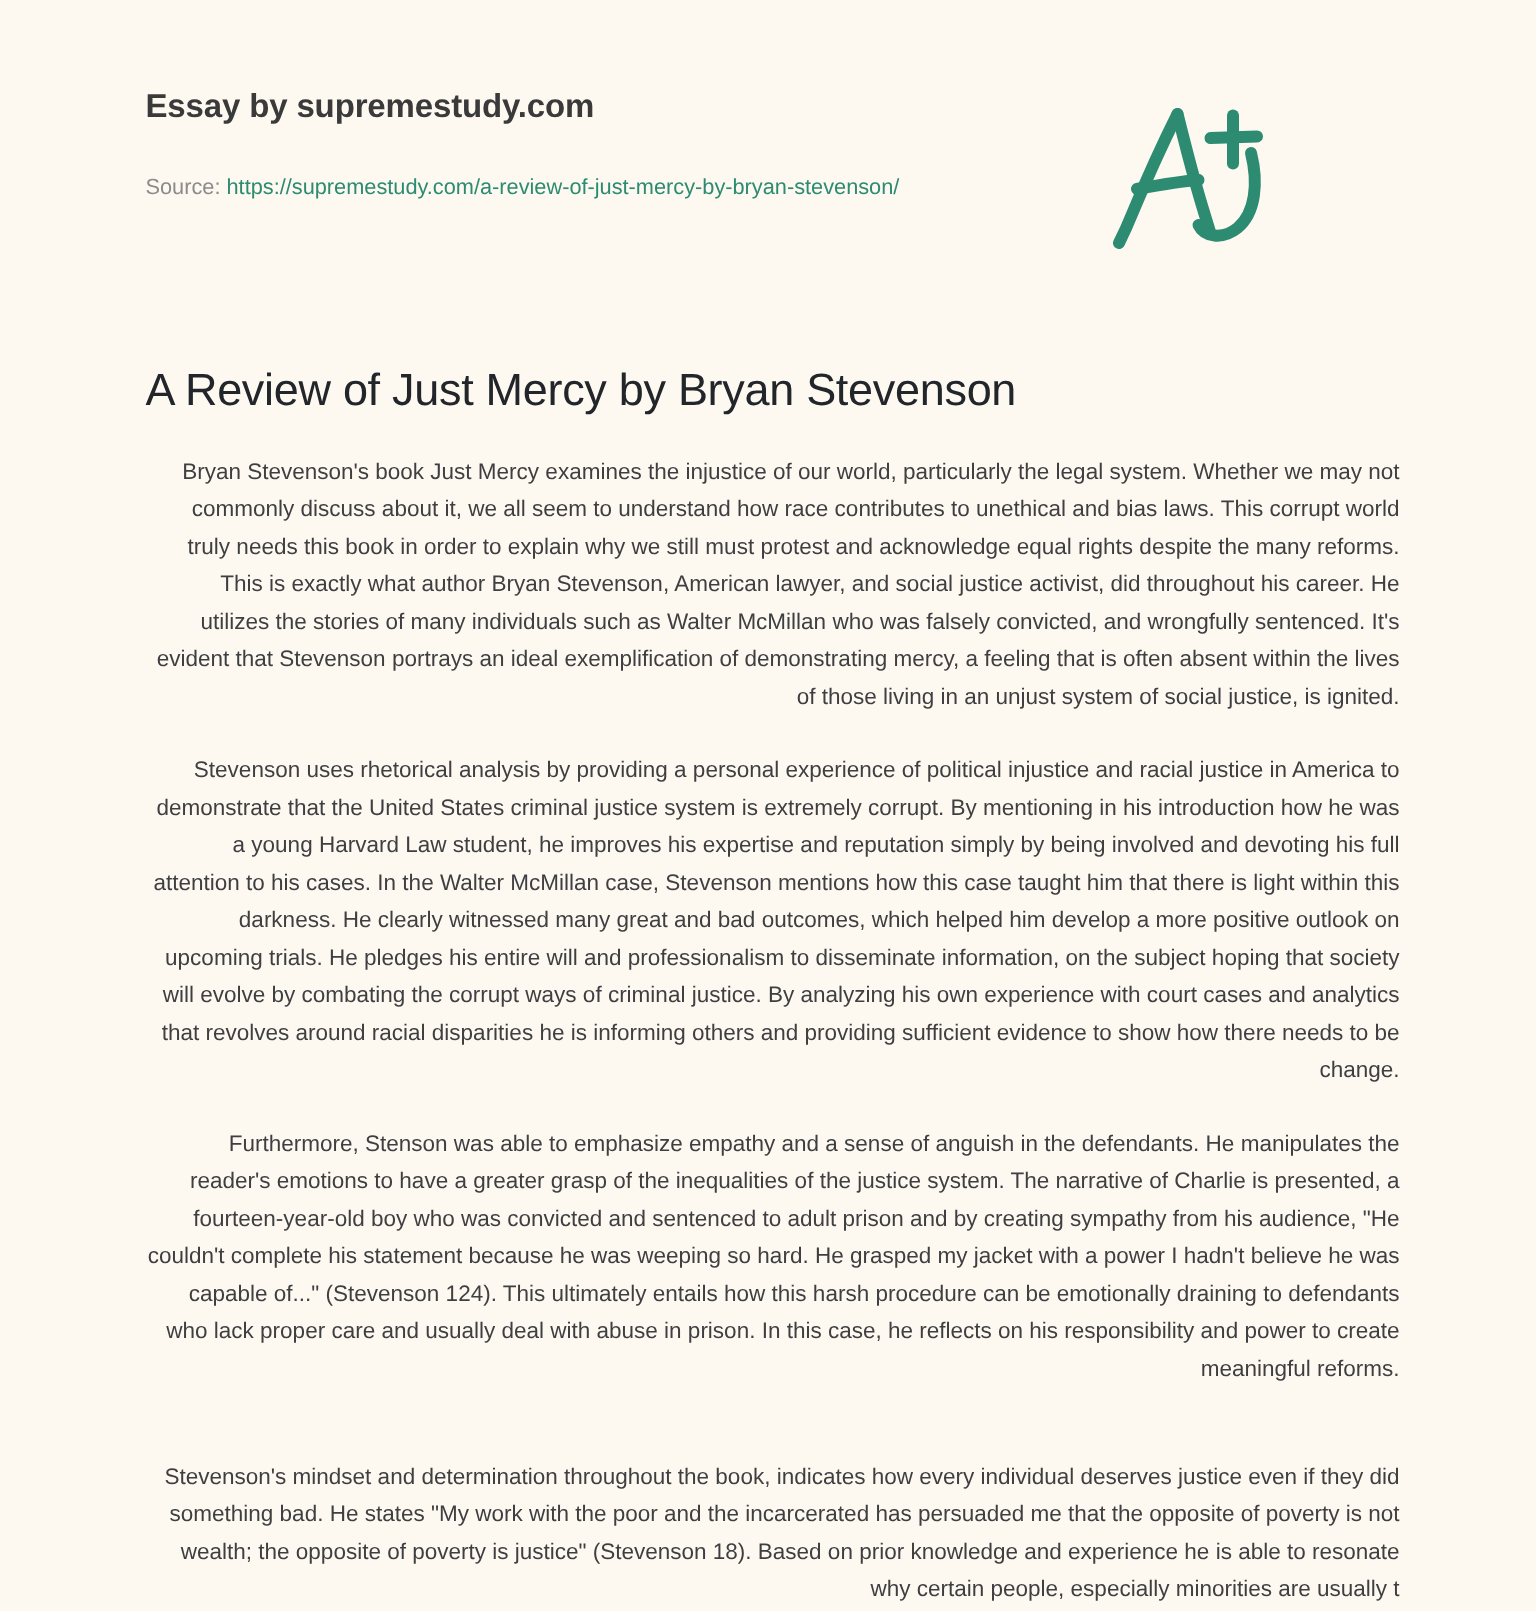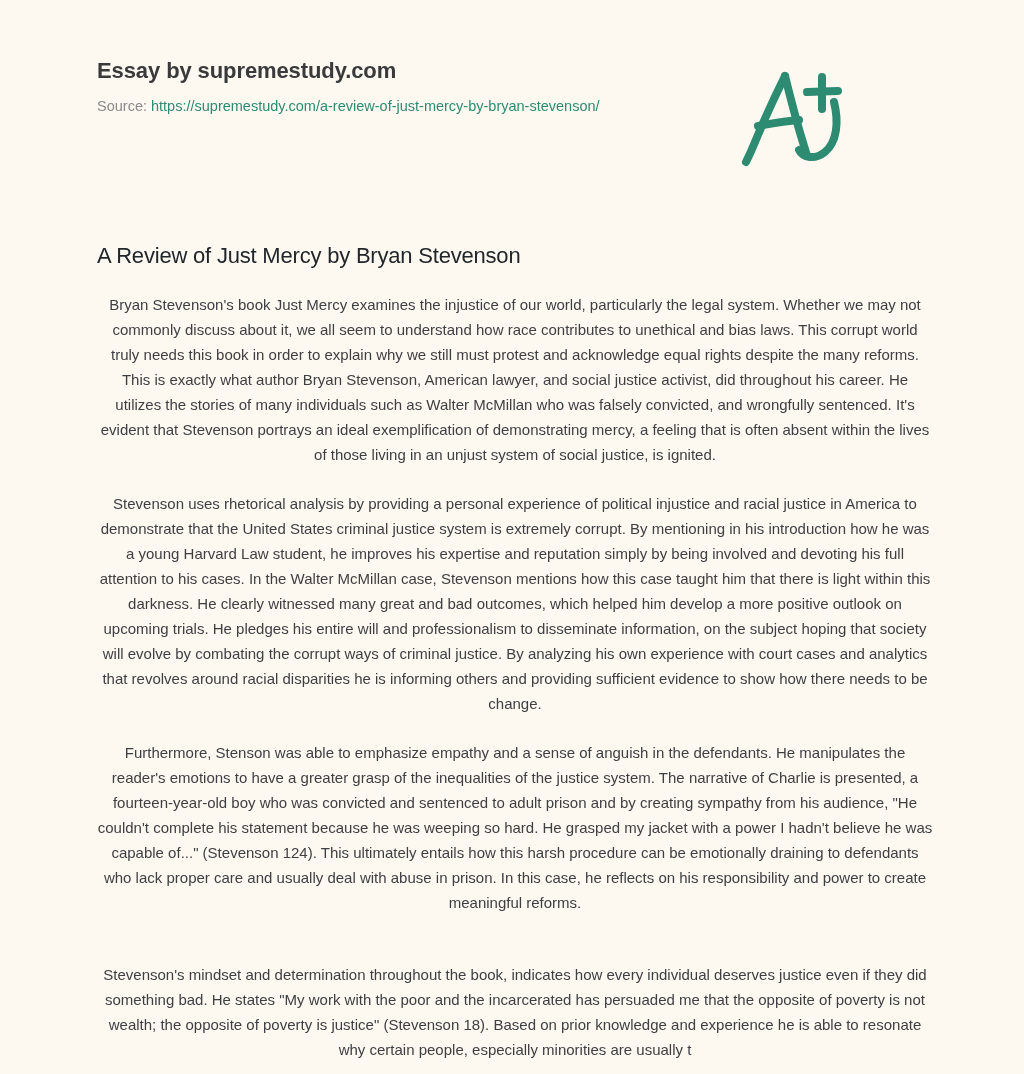--- a/index.html
+++ b/index.html
@@ -34,21 +34,21 @@
   .essay-by {
     font-size: 22px;
     font-weight: 700;
     color: #3a3a3a;
     letter-spacing: -0.1px;
     line-height: 1.2;
     margin: 0;
   }
 
   .source-line {
-    margin-top: 13px;
+    margin-top: 32px;
     font-size: 14.5px;
     color: #8b8b8b;
     line-height: 1.3;
     white-space: nowrap;
   }
 
   .source-label {
     color: #8b8b8b;
   }
 
@@ -64,39 +64,39 @@
     top: 62px;
     width: 120px;
     height: 112px;
   }
   .logo svg { display: block; width: 120px; height: 112px; }
 
   
   .article-title {
     margin: 0;
     padding-top: 104px;
-    font-size: 22px;
+    font-size: 30px;
     font-weight: 400;
     color: #22262b;
     letter-spacing: -0.2px;
     line-height: 1.25;
   }
 
   
   .article-body {
     padding-top: 22px;
     width: 836px;
   }
 
   .article-body p {
     margin: 0 0 24px 0;
     font-size: 15px;
     line-height: 25px;
     color: #3f3f42;
-    text-align: center;
+    text-align: right;
   }
   .article-body p:last-child { margin-bottom: 0; margin-top: 47px; }
 </style>
 </head>
 <body>
 
 <div class="page">
 
   <div class="header">
     <div class="essay-by">Essay by supremestudy.com</div>

